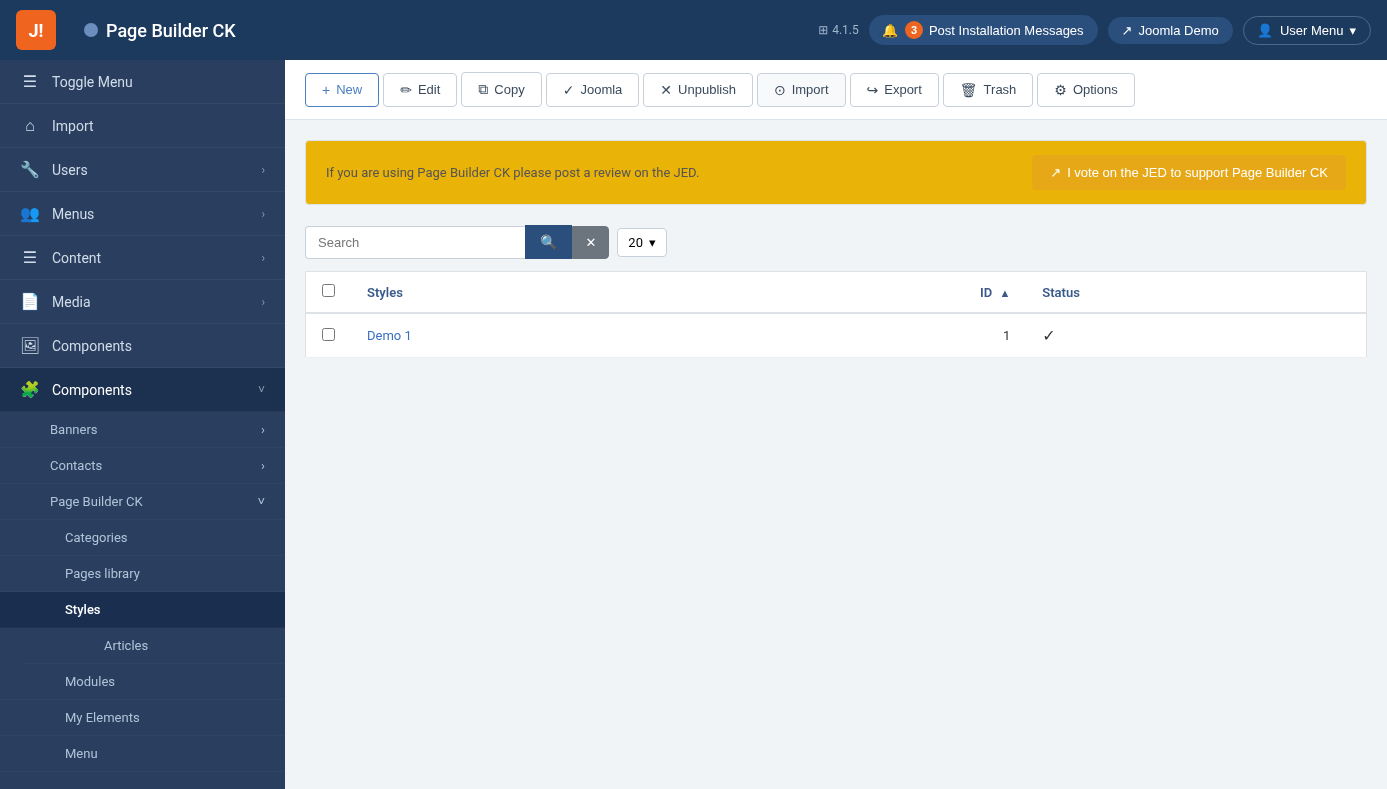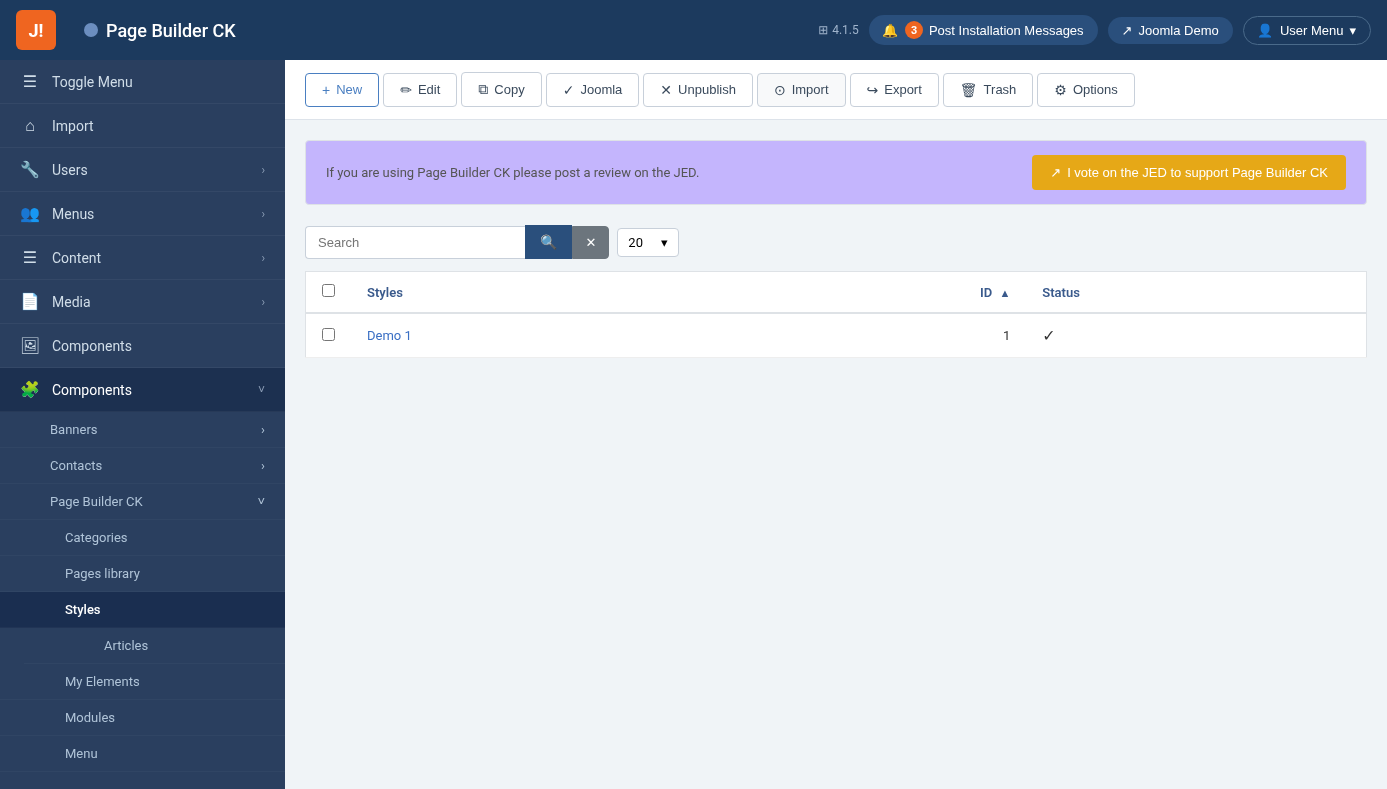--- a/index.html
+++ b/index.html
@@ -168,21 +168,21 @@
     
     .content {
       flex: 1;
       padding: 20px;
       overflow-y: auto;
       background: #f0f4f7;
     }
 
     
     .info-banner {
-      background: #c4b5fd;
+      background: #eab308;
       border: 1px solid #dee2e6;
       border-radius: 4px;
       padding: 14px 20px;
       margin-bottom: 20px;
       display: flex;
       align-items: center;
       justify-content: space-between;
       flex-wrap: wrap;
       gap: 12px;
     }
@@ -234,21 +234,21 @@
       font-size: 13px;
       border-radius: 0 4px 4px 0;
     }
     .search-count {
       margin-left: 8px;
       border: 1px solid #c8d0da;
       border-radius: 4px;
       padding: 6px 10px;
       background: white;
       font-size: 13px;
-      display: flex; align-items: center; gap: 18px;
+      display: flex; align-items: center; gap: 6px;
       cursor: pointer;
     }
 
     
     .data-table {
       width: 100%;
       background: white;
       border: 1px solid #dee2e6;
       border-radius: 4px;
       border-collapse: collapse;
@@ -384,24 +384,24 @@
     <div class="sidebar-sub-item" style="padding-left:65px;">
       <span>Pages library</span>
     </div>
     <div class="sidebar-sub-item active" style="padding-left:65px;">
       <span>Styles</span>
     </div>
     <div class="sidebar-sub-item" style="padding-left:80px;margin-left:24px;">
       <span>Articles</span>
     </div>
     <div class="sidebar-sub-item" style="padding-left:65px;">
+      <span>Modules</span>
+    </div>
+    <div class="sidebar-sub-item" style="padding-left:65px;">
       <span>My Elements</span>
-    </div>
-    <div class="sidebar-sub-item" style="padding-left:65px;">
-      <span>Modules</span>
     </div>
     <div class="sidebar-sub-item" style="padding-left:65px;">
       <span>Menu</span>
     </div>
   </div>
 
   <div class="main">
 
     <div class="toolbar">
       <button class="tb-btn new-btn">

